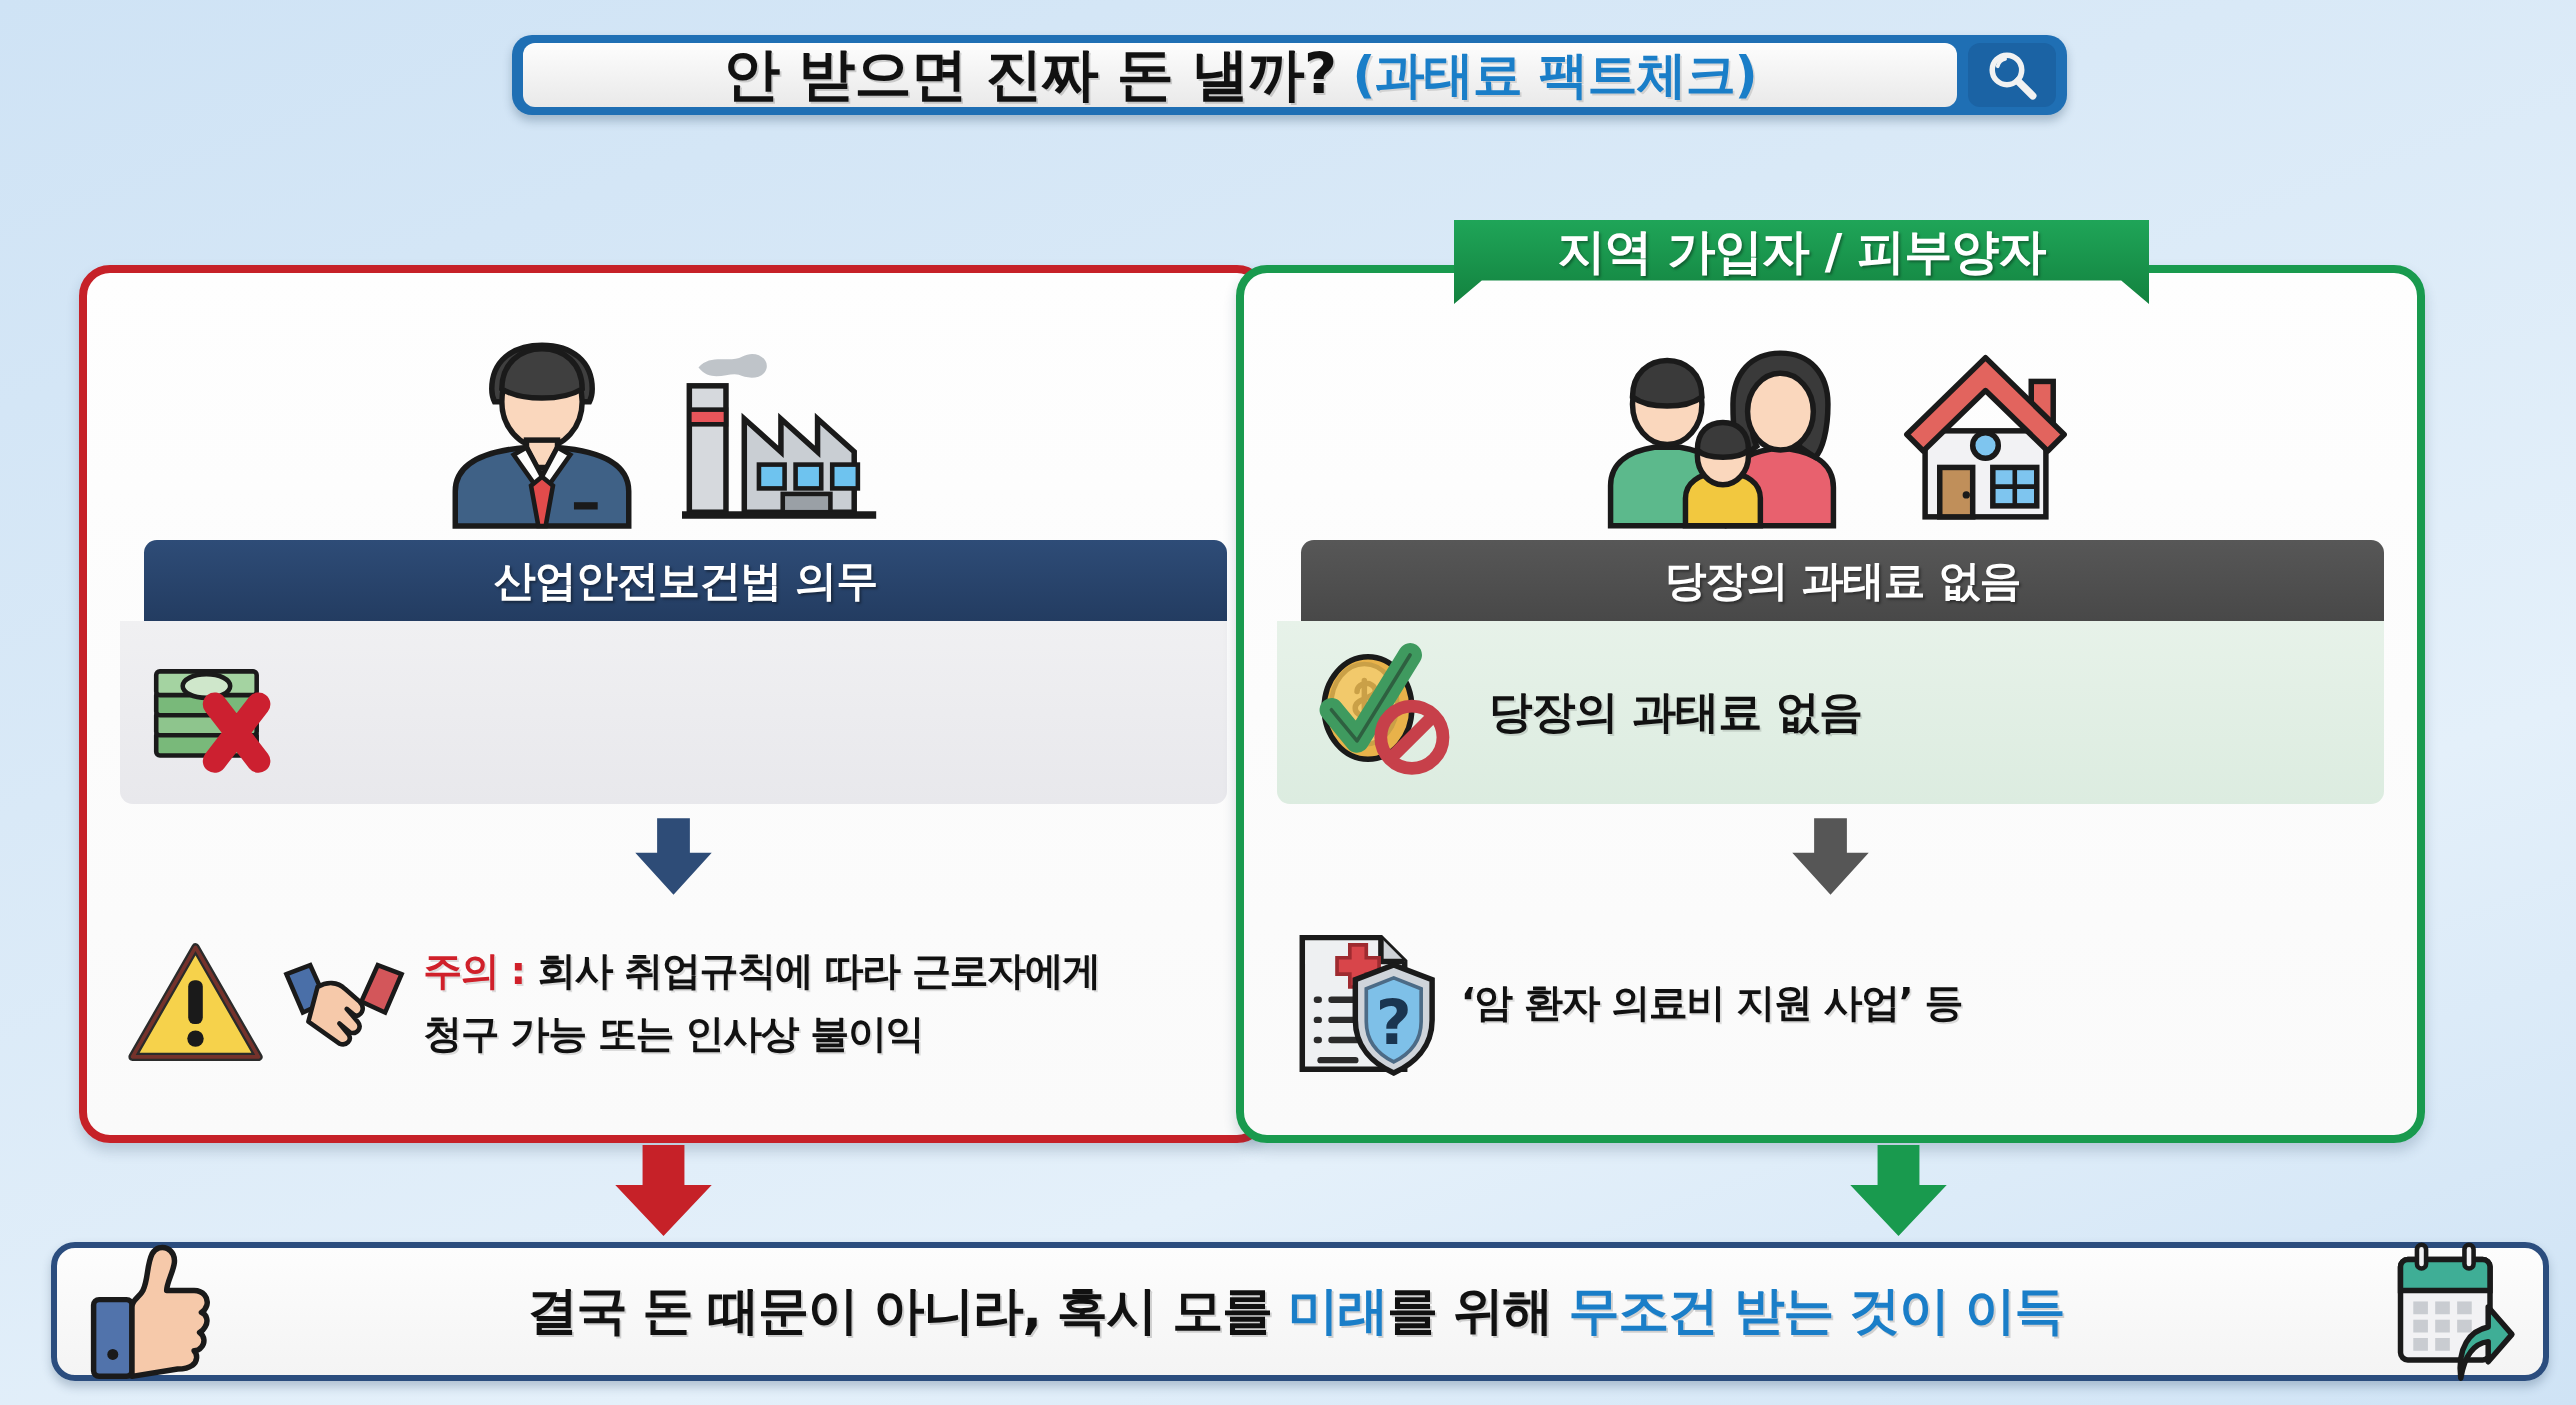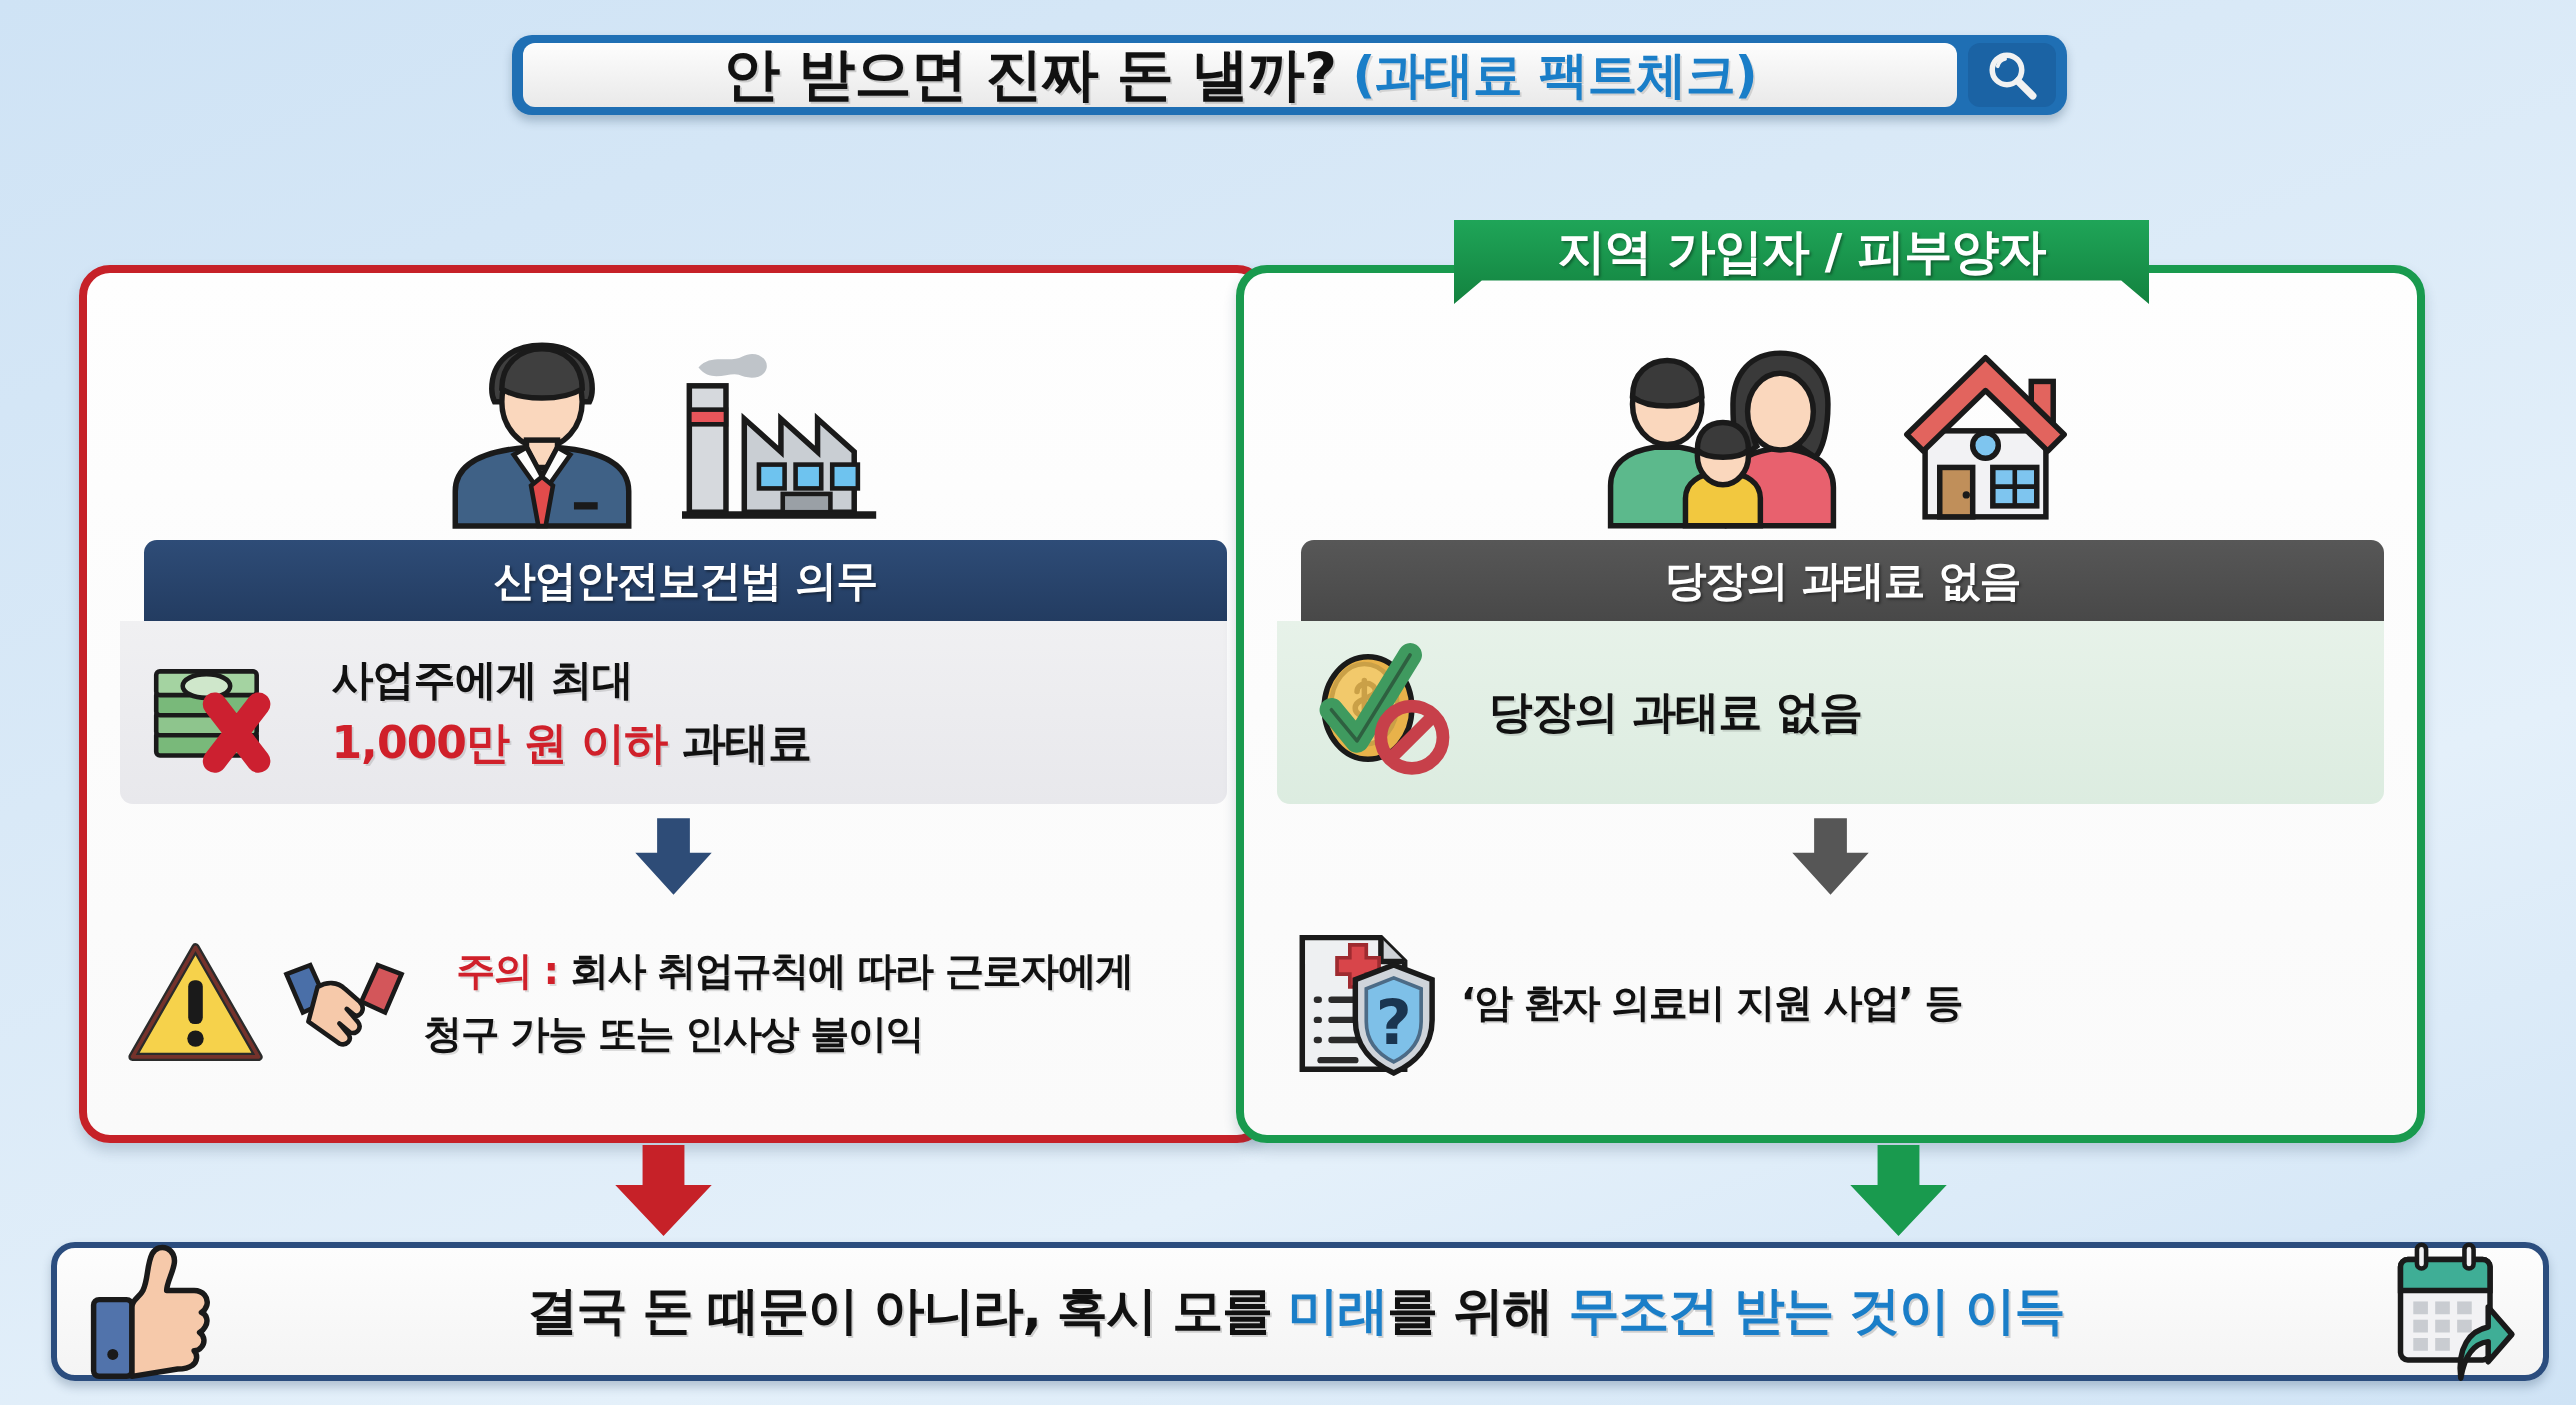--- a/index.html
+++ b/index.html
@@ -185,21 +185,21 @@
     display: flex;
     align-items: center;
     gap: 16.5px;
     padding: 0 12.8px;
   }
   .note-text { display: flex; flex-direction: column; gap: 9.1px; }
   .note-line {
     font-size: 39px; font-weight: 900; color: #111; letter-spacing: -1.4px;
     white-space: nowrap; text-shadow: 1.8px 1.8px 0 rgba(0,0,0,.12);
   }
-  .note-warn { color: #d0202a; margin-left: 33px; }
+  .note-warn { color: #d0202a; }
   .note-icons { display: flex; flex-direction: column; align-items: center; }
 
   
   .connector { position: absolute; top: 1145px; }
   #connector-left  { left: 604px; }
   #connector-right { left: 1839px; }
 
   
   #bottom-bar {
     position: absolute;
@@ -287,27 +287,20 @@
         <g stroke="#1a1a1a" stroke-width="5">
           <rect x="10" y="96" width="110" height="26" rx="4" fill="#79b97a"></rect>
           <rect x="10" y="74" width="110" height="26" rx="4" fill="#8ec58d"></rect>
           <rect x="10" y="52" width="110" height="26" rx="4" fill="#79b97a"></rect>
           <rect x="10" y="30" width="110" height="26" rx="4" fill="#a4d3a1"></rect>
           <ellipse cx="65" cy="46" rx="26" ry="13" fill="#cfe7cb"></ellipse>
         </g>
         <path d="M74 66l48 62M122 66l-48 62" stroke="#cc2030" stroke-width="26" stroke-linecap="round"></path>
       </svg>
     </span>
-    <div class="panel-text">
-      <span class="pt-line1">사업주에게 최대</span>
-      <span class="pt-line2">
-        <span class="pt-red">1,000만 원 이하</span>
-        <span class="pt-blk">과태료</span>
-      </span>
-    </div>
   </div>
 
   <div class="inner-arrow">
     <svg width="91" height="77" viewBox="0 0 100 84">
       <path d="M32 0h36v38h24L50 84 8 38h24z" fill="#2e4c77"></path>
     </svg>
   </div>
 
   <div class="note">
     <div class="note-icons">

